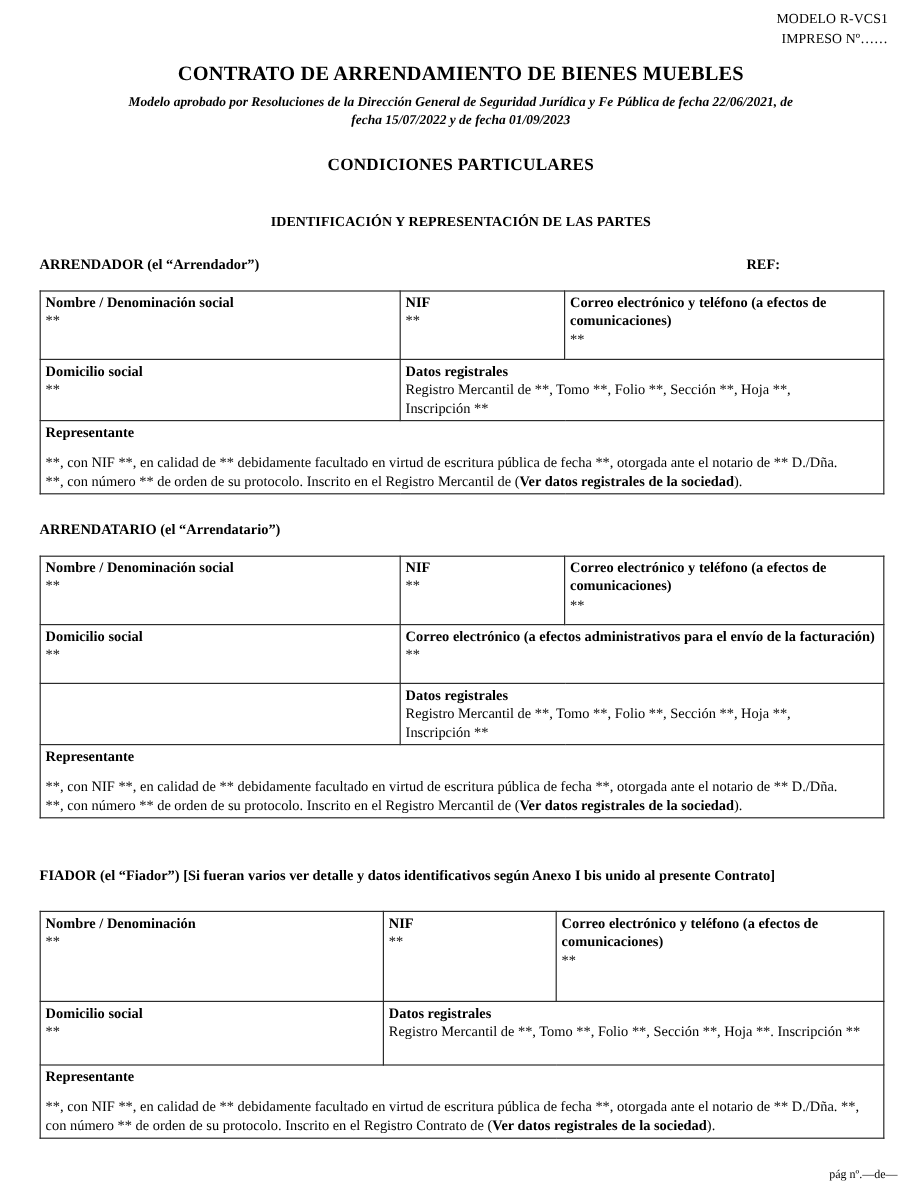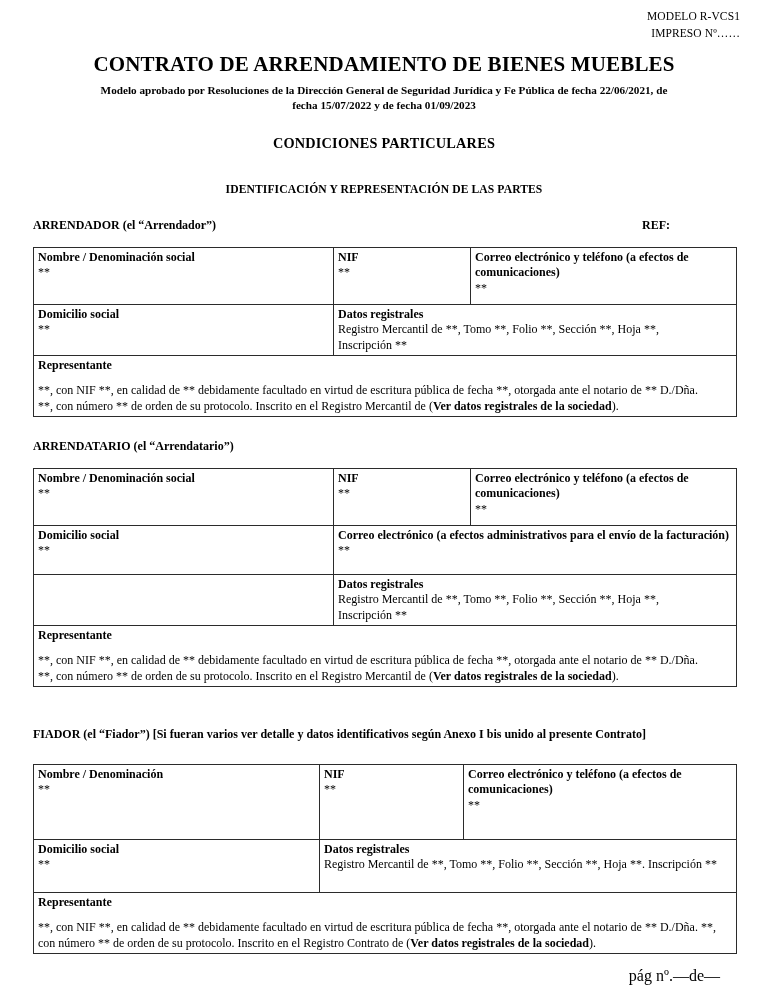--- a/index.html
+++ b/index.html
@@ -32,27 +32,28 @@
     font-size: 11.5px;
     line-height: 1.45;
     letter-spacing: .1px;
   }
   .doc-header div { white-space: nowrap; }
 
   
   .main-title {
     text-align: center;
     font-weight: bold;
-    font-size: 21px;
+    font-size: 17px;
     letter-spacing: .15px;
     margin: 0;
     padding-top: 52px;
   }
   .subtitle {
     text-align: center;
+    font-style: italic;
     font-weight: bold;
     font-size: 11.2px;
     line-height: 1.33;
     margin: 6px auto 0 auto;
     width: 600px;
   }
   .section-title {
     text-align: center;
     font-weight: bold;
     font-size: 14.3px;
@@ -68,21 +69,21 @@
     margin: 0;
     padding-top: 31px;
   }
 
   
   .party-head {
     display: flex;
     justify-content: space-between;
     align-items: baseline;
     font-size: 12px;
-    padding: 0 12px 0 33px;
+    padding: 0 32px 0 33px;
   }
   .party-head .lbl { white-space: nowrap; }
   .party-head .lbl b { font-weight: bold; }
   .party-head .ref {
     font-weight: bold;
     margin-right: 86px;
     text-align: right;
   }
 
   
@@ -104,22 +105,22 @@
   .tbl-wrap { padding: 0 32px 0 33px; }
 
   
   .rep-body { display: block; margin-top: 10px; }
   .rep-body b { font-weight: bold; }
 
   
   .footer {
     position: absolute;
     bottom: 18px;
-    right: 48px;
-    font-size: 16px;
+    right: 20px;
+    font-size: 10px;
   }
 
   .spacer-sm { height: 14px; }
   .spacer-md { height: 22px; }
   .spacer-xl { height: 40px; }
 </style>
 </head>
 <body>
 
 <div class="page">

